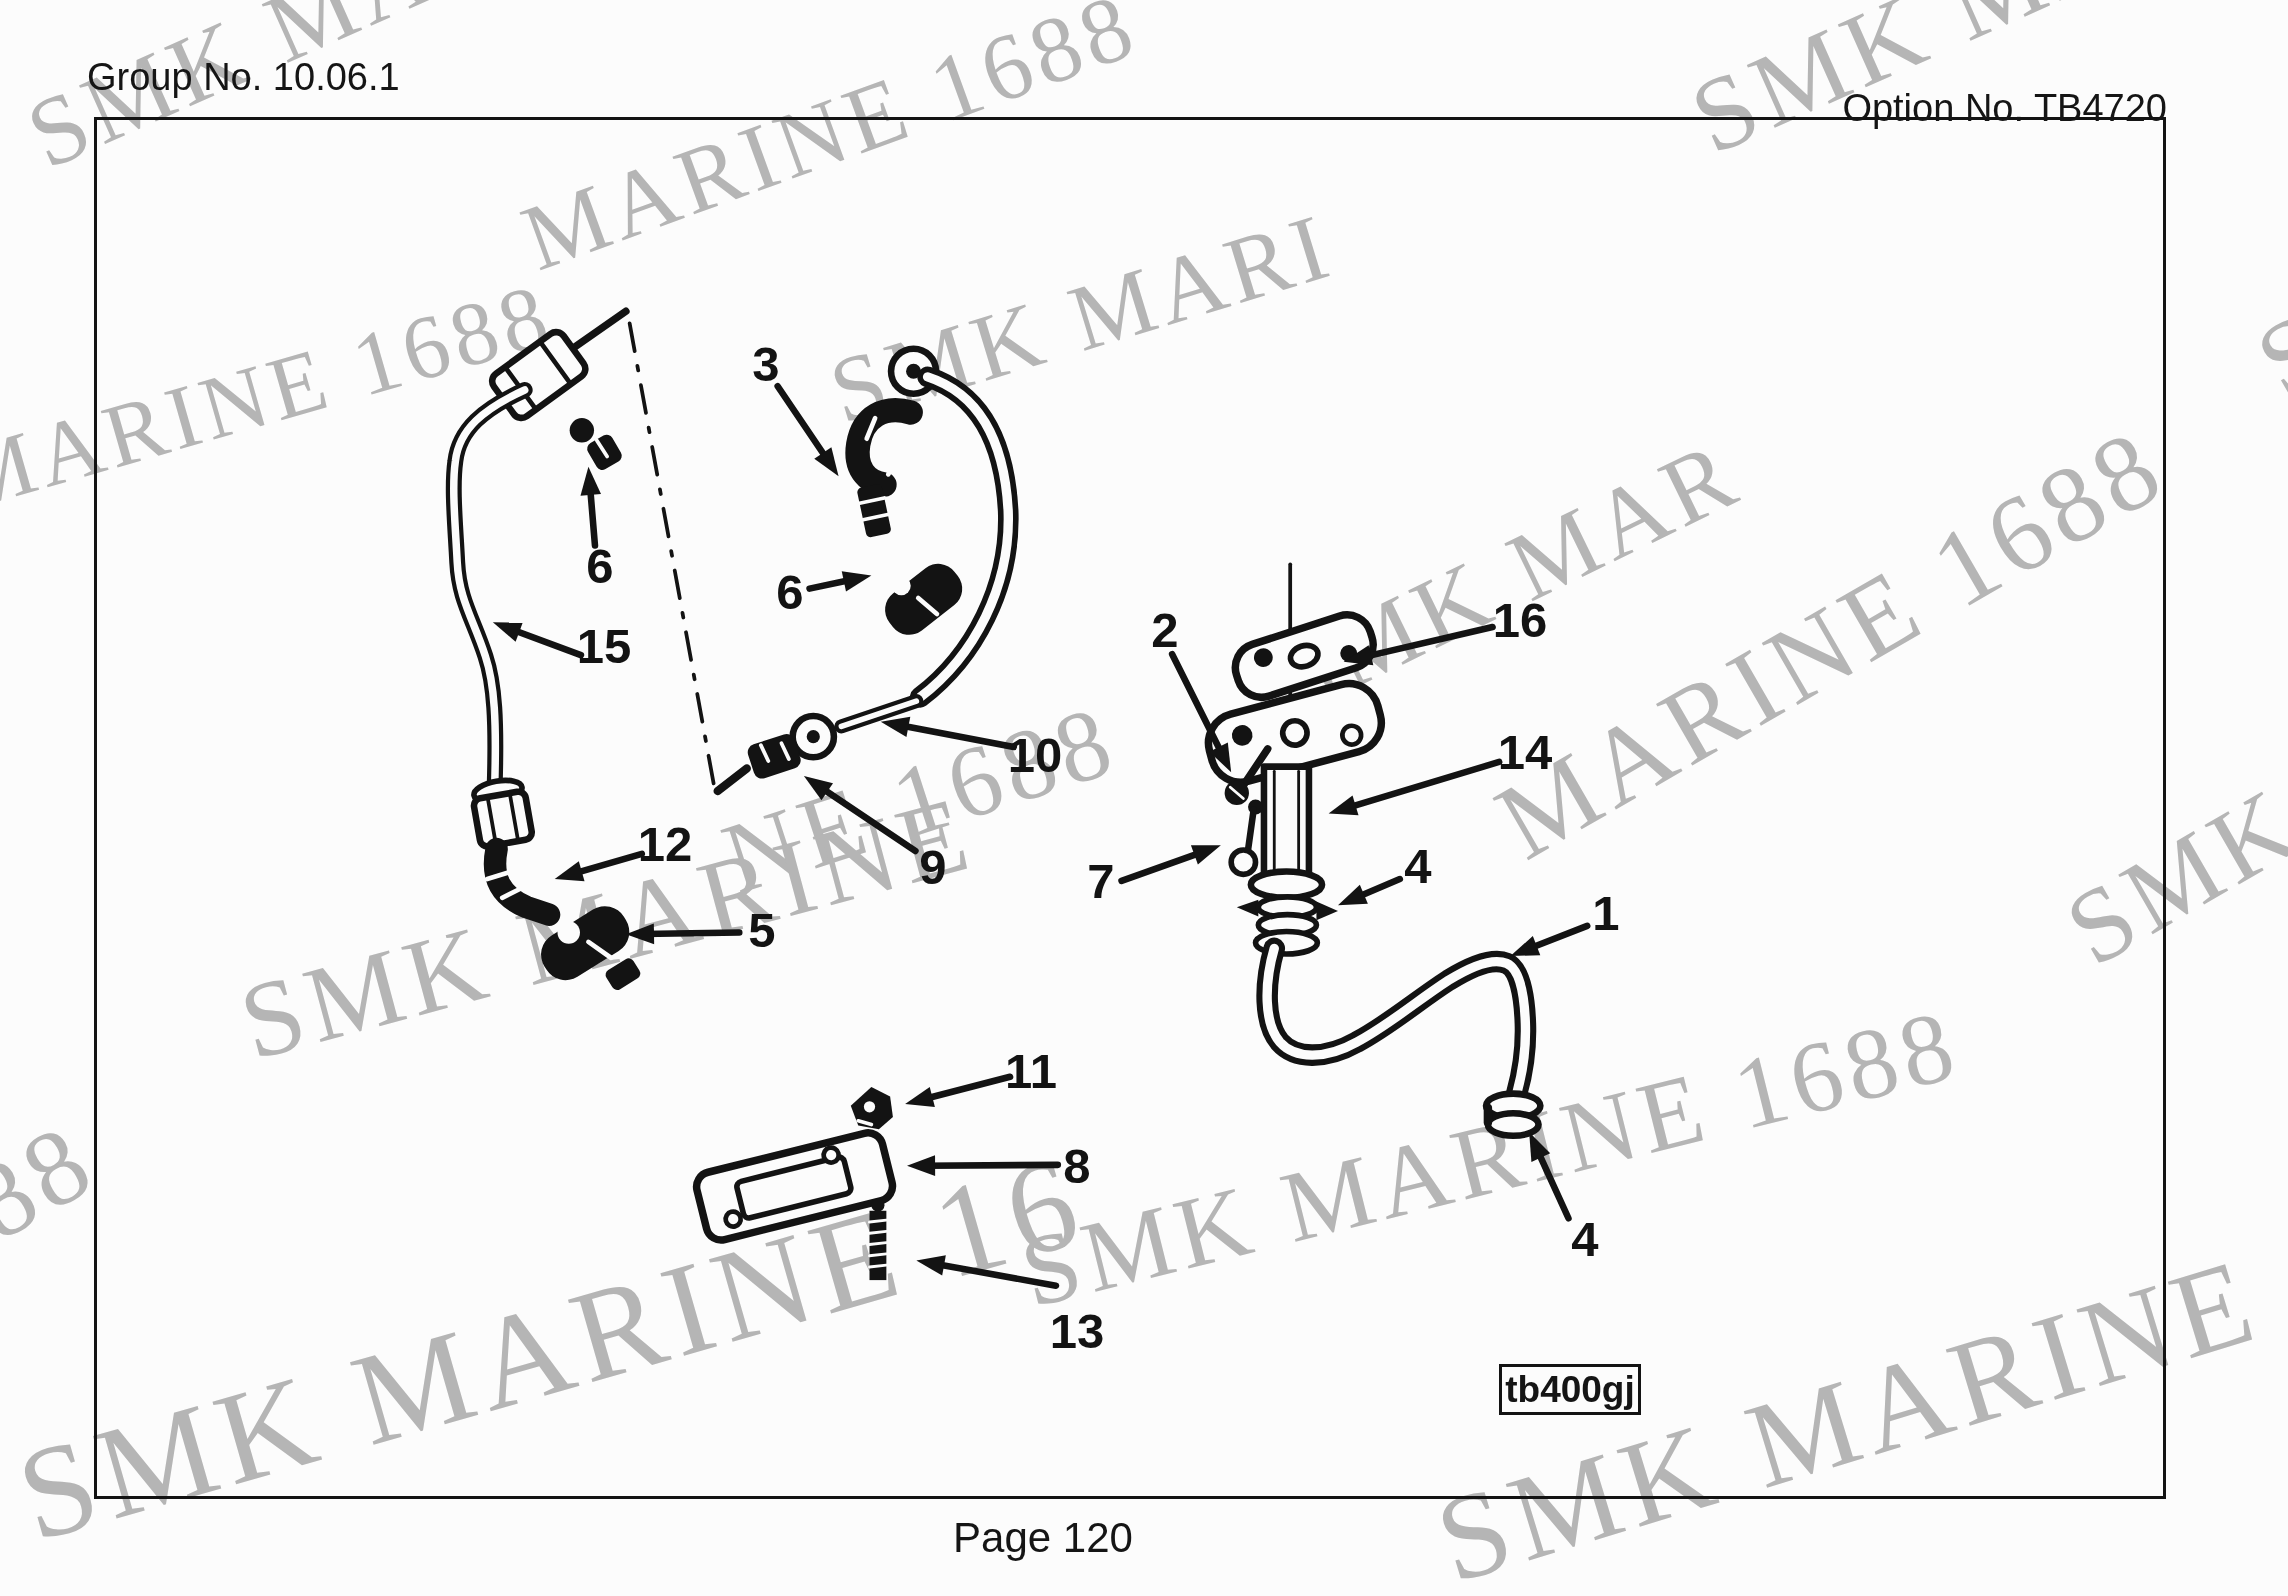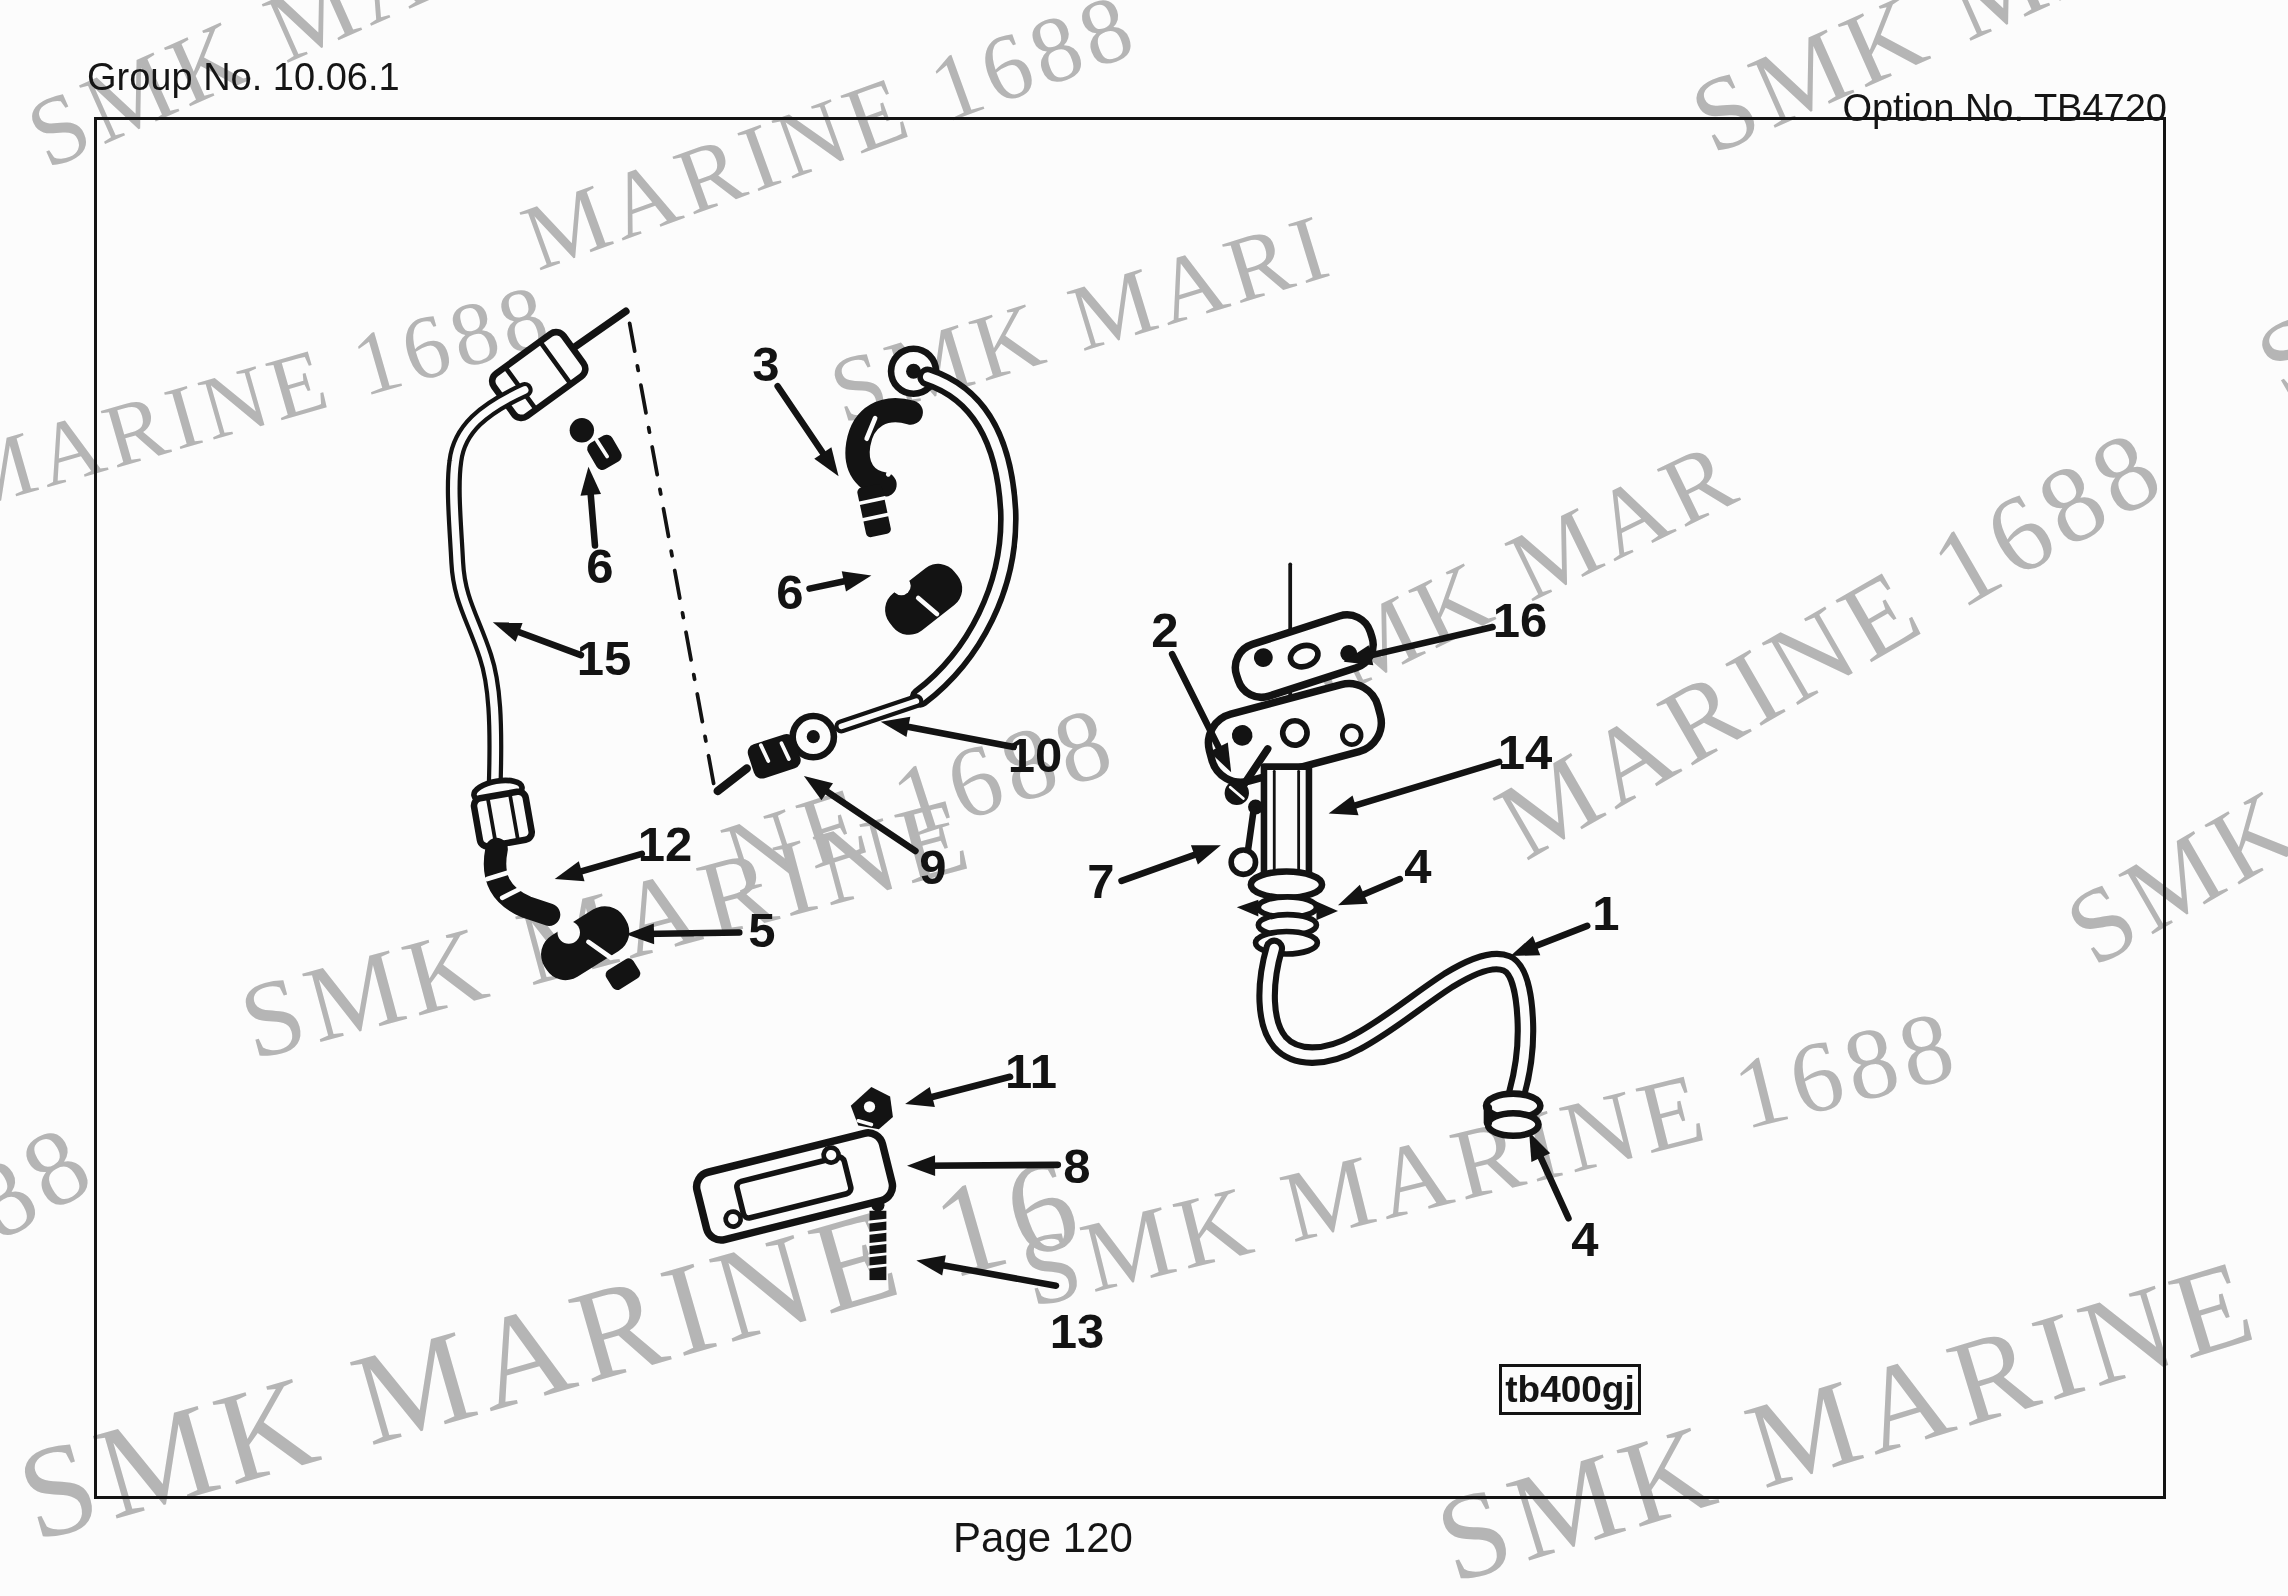--- a/index.html
+++ b/index.html
@@ -257,21 +257,21 @@
       <div class="callout" style="left: 600px; top: 566px;">6</div>
       <div class="callout" style="left: 790px; top: 592px;">6</div>
       <div class="callout" style="left: 1101px; top: 881px;">7</div>
       <div class="callout" style="left: 1077px; top: 1166px;">8</div>
       <div class="callout" style="left: 933px; top: 867px;">9</div>
       <div class="callout" style="left: 1035px; top: 755px;">10</div>
       <div class="callout" style="left: 1031px; top: 1071px;">11</div>
       <div class="callout" style="left: 665px; top: 844px;">12</div>
       <div class="callout" style="left: 1077px; top: 1295px; margin-top: 36px;">13</div>
       <div class="callout" style="left: 1525px; top: 752px;">14</div>
-      <div class="callout" style="left: 604px; top: 646px; margin-top: 12px;">15</div>
+      <div class="callout" style="left: 604px; top: 646px;">15</div>
       <div class="callout" style="left: 1520px; top: 620px;">16</div>
     </div>
 
   <div class="figcode">
     <span>tb400gj</span>
   </div>
 
   <div class="pageno">Page 120</div>
 </div>
 

